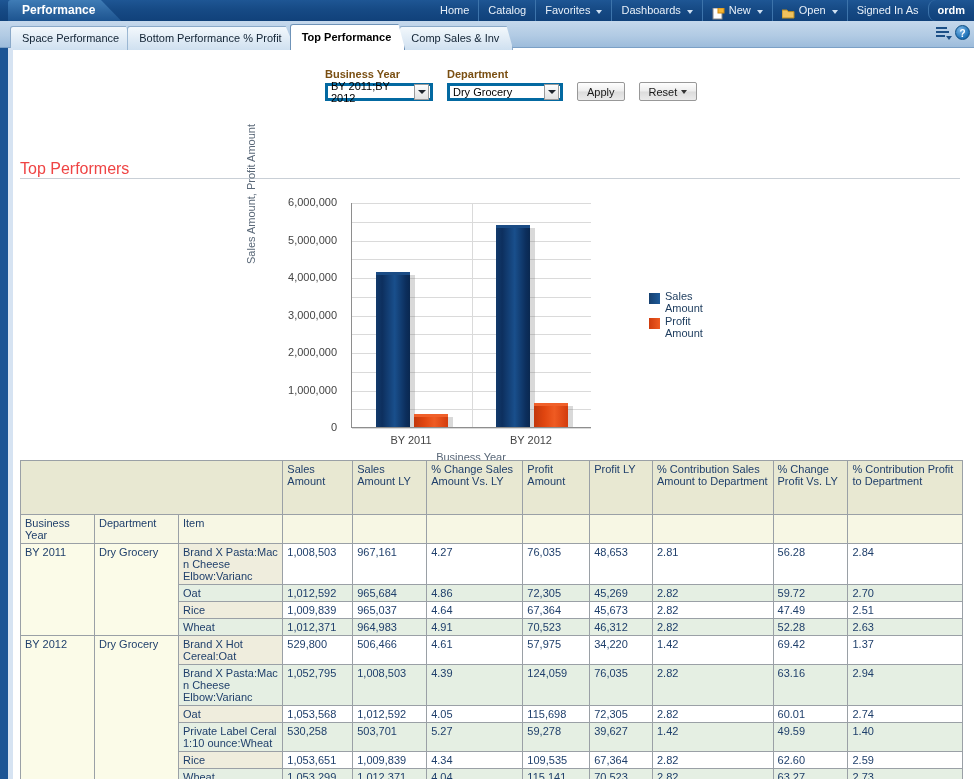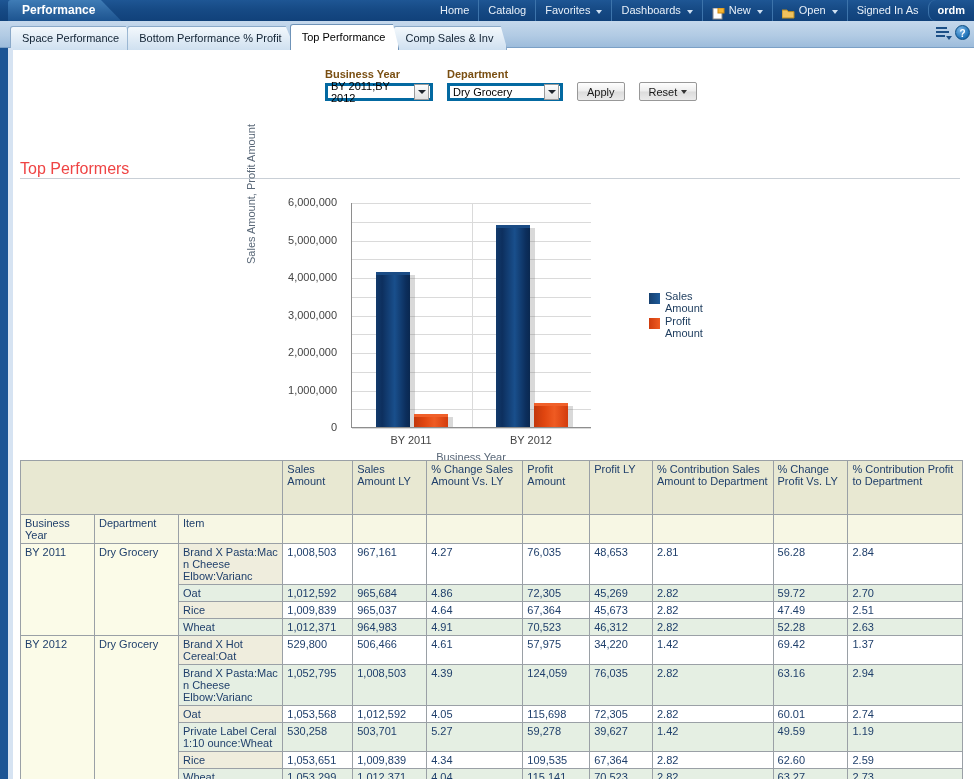--- a/index.html
+++ b/index.html
@@ -62,21 +62,21 @@
     margin-right: -6px;
     font-size: 11px; color: #123;
     background: linear-gradient(to bottom, #f3f8fc 0%, #e1ecf6 50%, #cfe0f0 100%);
     border: 1px solid #8aa9c9; border-bottom: none;
     border-top-left-radius: 3px; border-top-right-radius: 2px;
     clip-path: polygon(0 0, 94% 0, 100% 100%, 0 100%);
     white-space: nowrap;
   }
   .tab.active {
     background: #ffffff;
-    font-weight: normal; color: #000;
+    font-weight: bold; color: #000;
     height: 26px; line-height: 25px;
     z-index: 5; position: relative;
     border-color: #6f93b8;
   }
   .tabstrip-right {
     position: absolute; right: 4px; top: 4px; display: flex; align-items: center; gap: 4px;
   }
   .icon-list {
     width: 16px; height: 15px; position: relative;
   }
@@ -460,21 +460,21 @@
             </tr>
             <tr class="rowB">
               <td class="itemcellB">Private Label Ceral 1:10 ounce:Wheat</td>
               <td class="numB">530,258</td>
               <td class="numB">503,701</td>
               <td class="numB">5.27</td>
               <td class="numB">59,278</td>
               <td class="numB">39,627</td>
               <td class="numB">1.42</td>
               <td class="numB">49.59</td>
-              <td class="numB">1.19</td>
+              <td class="numB">1.40</td>
             </tr>
             <tr class="rowA">
               <td class="itemcellA">Rice</td>
               <td class="numA">1,053,651</td>
               <td class="numA">1,009,839</td>
               <td class="numA">4.34</td>
               <td class="numA">109,535</td>
               <td class="numA">67,364</td>
               <td class="numA">2.82</td>
               <td class="numA">62.60</td>

